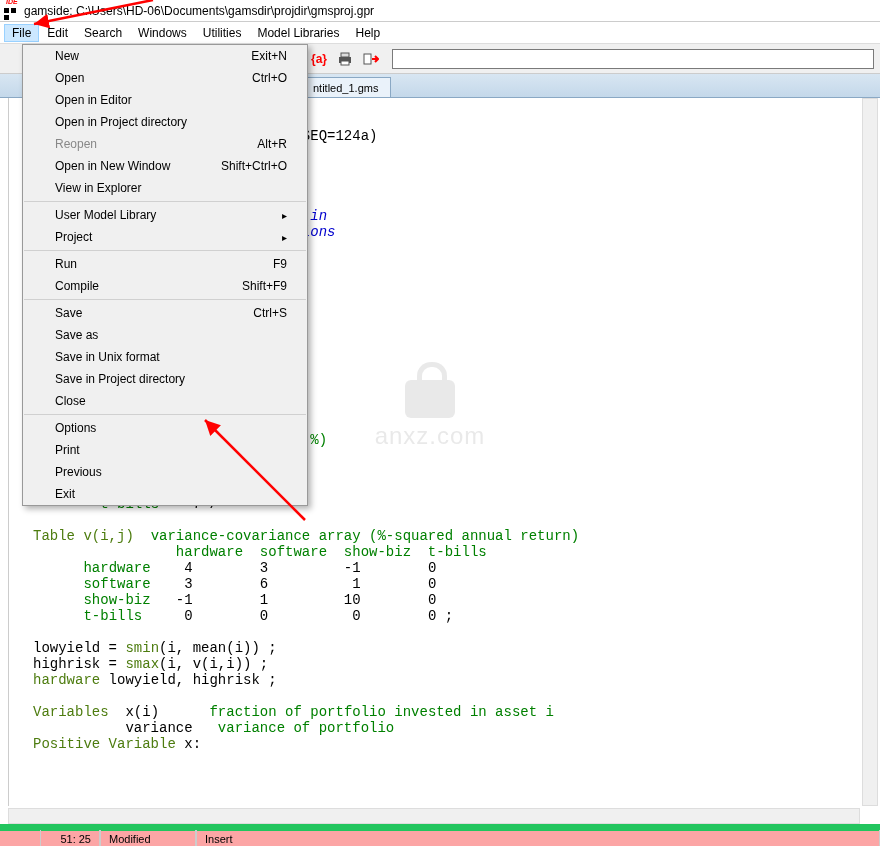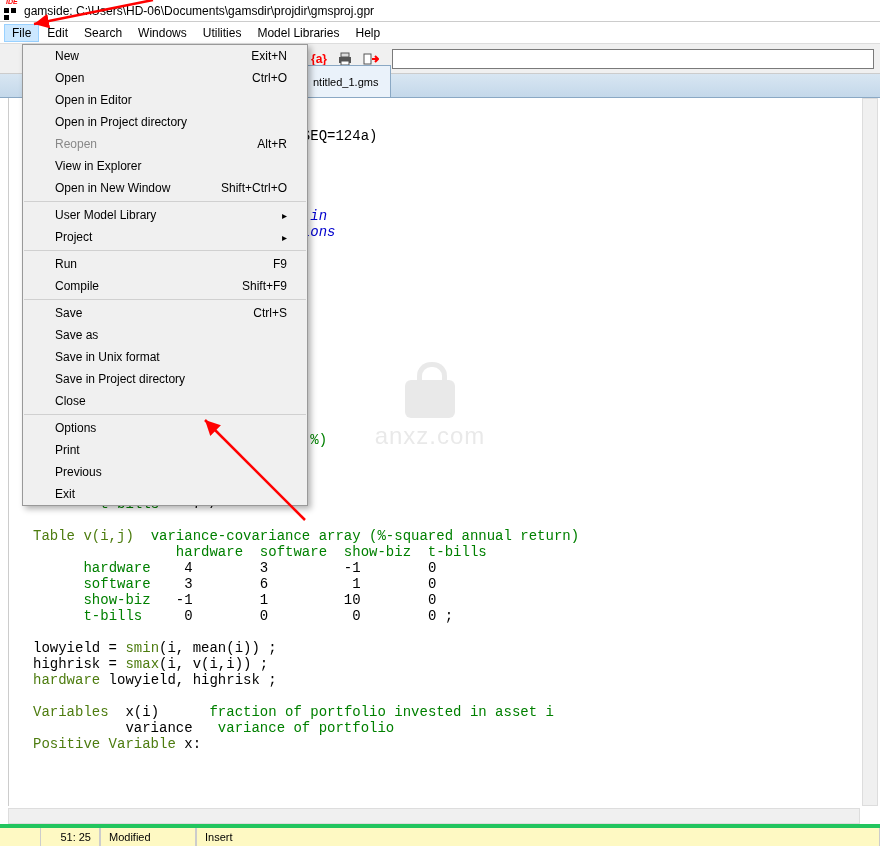--- a/index.html
+++ b/index.html
@@ -10,34 +10,34 @@
 .titlebar .ico::after { content: ''; position: absolute; top: 4px; left: 0; width: 5px; height: 5px; background: #000; box-shadow: 7px 0 0 #000, 0 7px 0 #000, 7px 7px 0 white; }
 .menubar { height: 22px; display: flex; align-items: center; padding: 0 4px; border-bottom: 1px solid #ddd; background: #fff; }
 .menubar .mitem { padding: 2px 8px; cursor: default; }
 .menubar .mitem.active { background: #cce8ff; border: 1px solid #99d1ff; padding: 1px 7px; }
 .toolbar { height: 30px; background: #f0f0f0; border-bottom: 1px solid #ccc; display: flex; align-items: center; padding: 0 6px; }
 .tbspace { width: 300px; }
 .tbicon { width: 22px; height: 22px; margin: 0 2px; display: flex; align-items: center; justify-content: center; }
 .tbinput { flex: 1; height: 20px; border: 1px solid #7a7a7a; background: #fff; margin-left: 8px; }
 .tabstrip { height: 24px; background: linear-gradient(#d8e6f2, #c4d8ea); border-bottom: 1px solid #8aa8c4; display: flex; align-items: flex-end; }
 .tabstrip .tabspace { width: 300px; }
-.tab { background: #eaf2fa; border: 1px solid #8aa8c4; border-bottom: none; padding: 2px 12px; font-size: 11px; height: 32px; display: flex; align-items: center; }
+.tab { background: #eaf2fa; border: 1px solid #8aa8c4; border-bottom: none; padding: 2px 12px; font-size: 11px; height: 20px; display: flex; align-items: center; }
 .editor { position: absolute; top: 98px; left: 8px; right: 22px; bottom: 40px; background: #fff; font-family: "Courier New", monospace; font-size: 14px; line-height: 16px; white-space: pre; overflow: hidden; padding: 30px 0 0 24px; border-left: 1px solid #ccc; }
 .editor .kw { color: #4d7c0f; }
 .editor .str { color: #008000; }
 .editor .cm { color: #0000cd; font-style: italic; }
 .sel { background: #b5d5ff; }
 .filemenu { position: absolute; top: 44px; left: 22px; width: 286px; background: #f0f0f0; border: 1px solid #999; box-shadow: 3px 3px 6px rgba(0,0,0,0.3); z-index: 100; }
 .filemenu .row { display: flex; align-items: flex-start; height: 22px; padding: 4px 20px 0 32px; cursor: default; }
 .filemenu .row .lbl { flex: 1; }
 .filemenu .row .sc { color: #000; }
 .filemenu .row.disabled { color: #888; }
 .filemenu .sep { height: 1px; background: #d0d0d0; margin: 2px 1px; }
 .filemenu .arrow::after { content: '▸'; font-size: 10px; color: #000; }
-.statusbar { position: absolute; bottom: 0; left: 0; right: 0; height: 22px; background: #fef9c3; border-top: 4px solid #22c55e; display: flex; align-items: center; font-size: 11px; }
+.statusbar { position: absolute; bottom: 0; left: 0; right: 0; height: 22px; background: #fca5a5; border-top: 7px solid #22c55e; display: flex; align-items: center; font-size: 11px; }
 .statusbar .cell { border: 1px solid #ccc; border-top: none; border-bottom: none; padding: 2px 8px; height: 18px; display: flex; align-items: center; }
 .scrollbar-v { position: absolute; top: 98px; right: 2px; bottom: 40px; width: 16px; background: #f0f0f0; border: 1px solid #ddd; }
 .scrollbar-h { position: absolute; bottom: 22px; left: 8px; right: 20px; height: 16px; background: #f0f0f0; border: 1px solid #ddd; }
 .redarrow { position: absolute; pointer-events: none; z-index: 200; }
 .watermark { position: absolute; top: 380px; left: 330px; width: 200px; height: 80px; opacity: 0.18; pointer-events: none; z-index: 50; }
 .watermark .lock { width: 50px; height: 38px; background: #888; border-radius: 6px; margin: 0 auto; position: relative; }
 .watermark .lock::before { content: ''; position: absolute; top: -18px; left: 12px; width: 20px; height: 20px; border: 5px solid #888; border-bottom: none; border-radius: 14px 14px 0 0; }
 .watermark .txt { font-size: 24px; color: #888; font-family: sans-serif; text-align: center; margin-top: 4px; letter-spacing: 1px; }
 </style>
 </head>
@@ -143,25 +143,25 @@
       <span class="lbl">Open in Editor</span>
     </div>
     <div class="row">
       <span class="lbl">Open in Project directory</span>
     </div>
     <div class="row disabled">
       <span class="lbl">Reopen</span>
       <span class="sc">Alt+R</span>
     </div>
     <div class="row">
-      <span class="lbl">View in Explorer</span>
-    </div>
-    <div class="row">
       <span class="lbl">Open in New Window</span>
       <span class="sc">Shift+Ctrl+O</span>
+    </div>
+    <div class="row">
+      <span class="lbl">View in Explorer</span>
     </div>
     <div class="sep"></div>
     <div class="row">
       <span class="lbl">User Model Library</span>
       <span class="arrow"></span>
     </div>
     <div class="row">
       <span class="lbl">Project</span>
       <span class="arrow"></span>
     </div>

